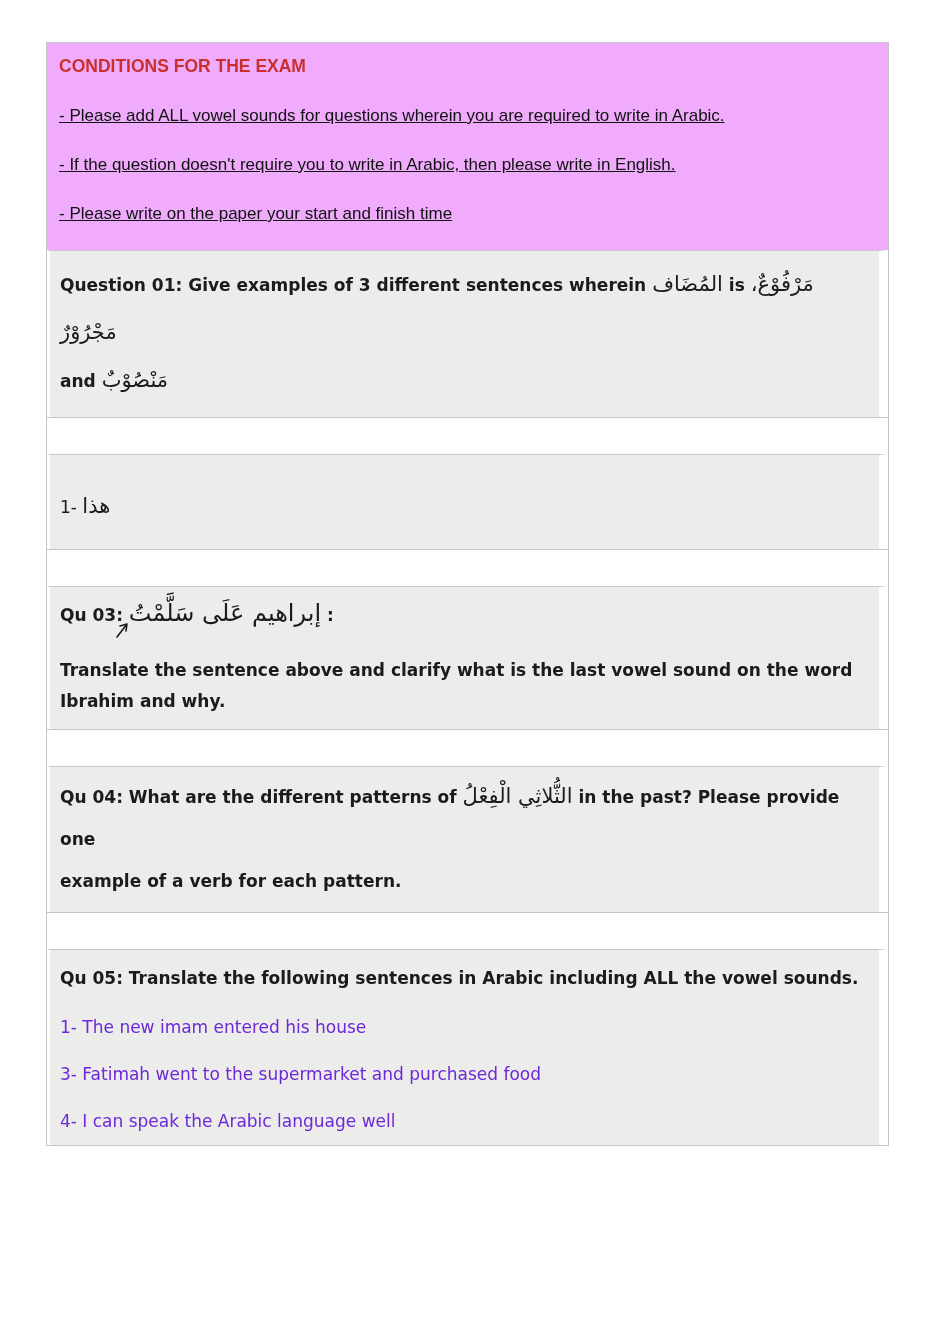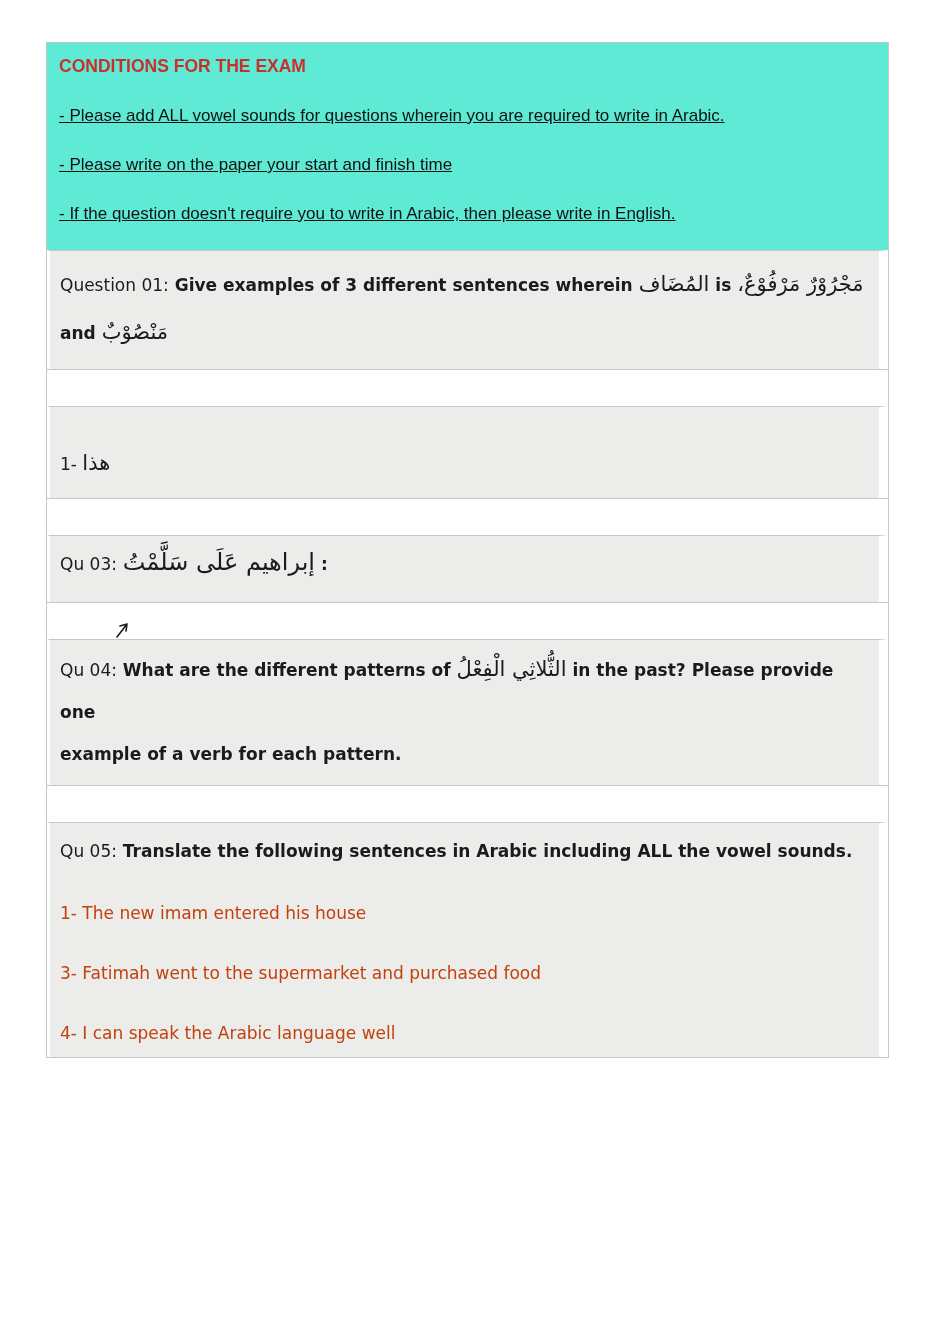--- a/index.html
+++ b/index.html
@@ -10,74 +10,74 @@
   }
   .doc {
     position:absolute; left:46px; top:42px; width:843px;
     border:1px solid #c6c6c6; background:#ffffff; box-sizing:border-box;
   }
   .row { box-sizing:border-box; }
   .row + .row { border-top:1px solid #c6c6c6; }
 
   
   .conditions {
-    background:#5eead4; padding:13px 12px 26px;
+    background:#f0abfc; padding:13px 12px 26px;
     font-family:"Liberation Sans", sans-serif; font-size:17px;
   }
   .conditions .title {
     margin:0; font-size:17.5px; font-weight:bold; color:#c9302c;
   }
   .conditions p.cond { margin:29px 0 0; color:#111111;text-decoration:underline; }
 
   
   .sec {
     background:#ececea; border-left:3px solid #ffffff; border-right:9px solid #ffffff;
     padding:8px 10px; font-size:17px;
   }
   .qline { margin:0; font-weight:bold; }
-  .qlabel { font-weight:normal; }
+  .qlabel { font-weight:bold; }
 
   .ar { font-family:"DejaVu Sans", sans-serif; font-weight:normal; }
   .ar-md { font-size:21px; }
   .ar-lg { font-size:24px; }
   .arw .w { unicode-bidi:isolate; direction:rtl; }
 
   .q1 { padding:10px 10px 12px; }
   .q1 .qline { line-height:47px; }
 
   .q2 { padding:12px 10px 14px; }
   .q2 .qline { line-height:40px; }
-  .q2 .aritem { margin:24px 0 0; line-height:40px; font-weight:normal; font-size:17px; }
+  .q2 .aritem { margin:12px 0 0; line-height:55px; font-weight:normal; font-size:17px; }
   .q2 .aritem .ar { font-weight:normal; }
 
   .q3 { padding:0 10px 12px; }
   .q3 .qline { line-height:52px; }
   .q3 .body3 { margin:14px 0 0; font-weight:bold; line-height:31px; max-width:800px; }
 
   .q4 { padding:8px 10px 10px; }
   .q4 .qline { line-height:42px; }
 
   .q5 { padding:12px 10px 10px; }
   .q5 .qline { line-height:32px; }
-  .q5 .item { margin:33px 0 0; line-height:27px; font-weight:normal; color:#c2410c; }
+  .q5 .item { margin:20px 0 0; line-height:27px; font-weight:normal; color:#6d28d9; }
 
   .spacer { height:37px; background:#ffffff; }
 
   .cursor { position:absolute; left:115px; top:621px; width:16px; height:18px; pointer-events:none; }
 </style>
 </head>
 <body>
 
 <div class="doc">
 
   <section class="row conditions">
     <h1 class="title">CONDITIONS FOR THE EXAM</h1>
     <p class="cond">- Please add ALL vowel sounds for questions wherein you are required to write in Arabic.</p>
+    <p class="cond">- If the question doesn't require you to write in Arabic, then please write in English.</p>
     <p class="cond">- Please write on the paper your start and finish time</p>
-    <p class="cond">- If the question doesn't require you to write in Arabic, then please write in English.</p>
   </section>
 
   <section class="row sec q1">
     <p class="qline">
       <span class="qlabel">Question 01:</span>
       <span>Give examples of 3 different sentences wherein</span>
       <span class="ar ar-md">المُضَاف</span>
       <span>is</span>
       <span class="ar ar-md arw"><span class="w">مَرْفُوْعٌ،</span> <span class="w">مَجْرُوْرٌ</span></span>
       <br>
@@ -96,20 +96,21 @@
   </section>
 
   <div class="row spacer"></div>
 
   <section class="row sec q3">
     <p class="qline">
       <span class="qlabel">Qu 03:</span>
       <span class="ar ar-lg arw"><span class="w">سَلَّمْتُ</span> <span class="w">عَلَى</span> <span class="w">إبراهيم</span></span>
       <span>:</span>
     </p>
+    <p class="body3">Translate the sentence above and clarify what is the last vowel sound on the word Ibrahim and why.</p>
   </section>
 
   <div class="row spacer"></div>
 
   <section class="row sec q4">
     <p class="qline">
       <span class="qlabel">Qu 04:</span>
       <span>What are the different patterns of</span>
       <span class="ar ar-md arw"><span class="w">الْفِعْلُ</span> <span class="w">الثُّلاثِي</span></span>
       <span>in the past? Please provide one</span>

